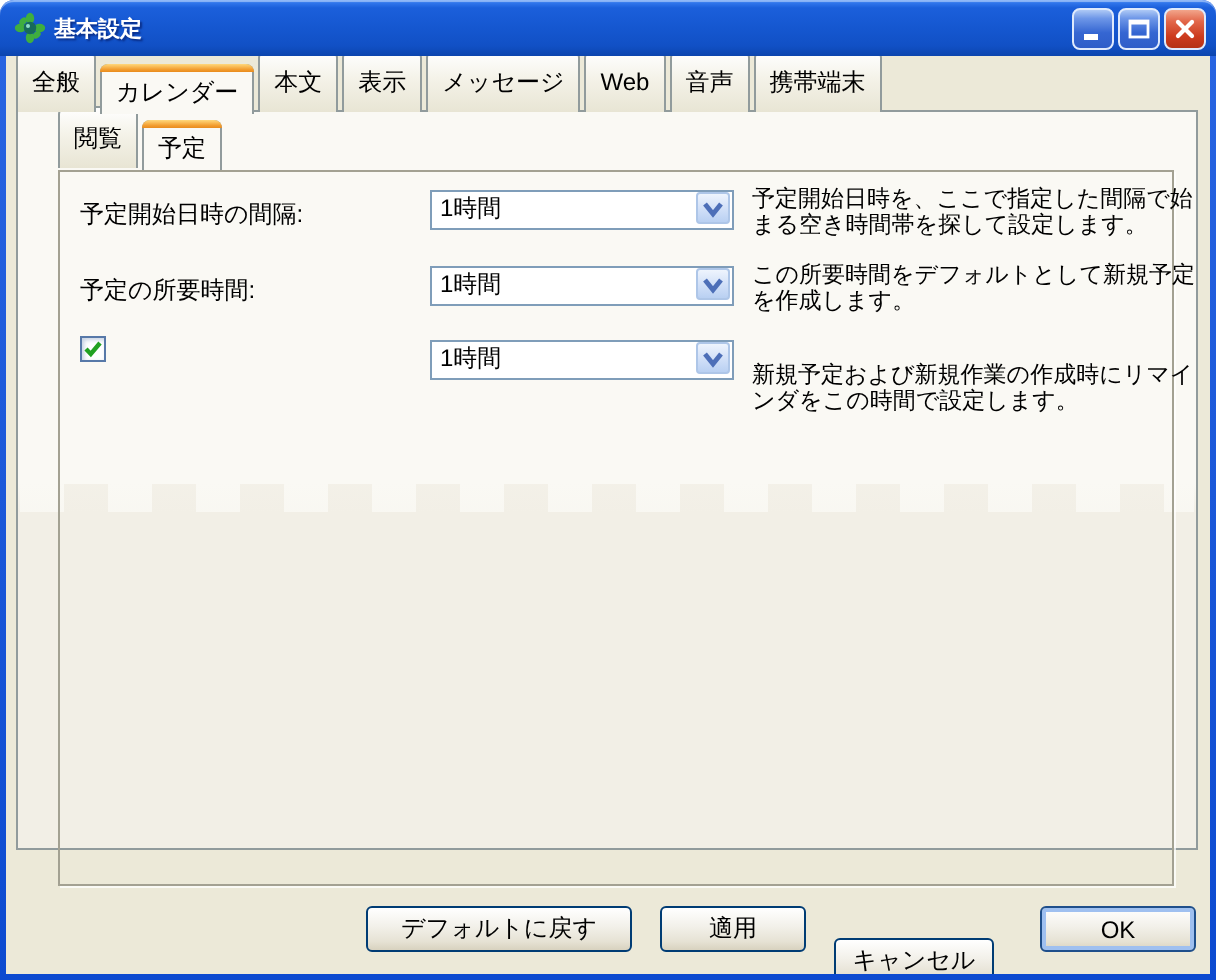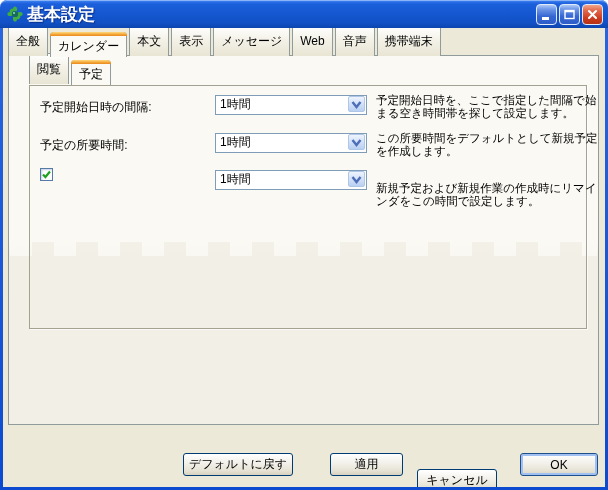--- a/index.html
+++ b/index.html
@@ -20,21 +20,21 @@
   }
   .titlebar {
     position: absolute; left:0; top:0; right:0; height:28px;
     background: linear-gradient(180deg,#5a97f5 0%,#2f74ea 6%,#1b5fdb 14%,#1557d0 50%,#1150c5 82%,#0c45ae 100%);
     border-radius: 7px 7px 0 0;
     display: flex; align-items: center;
     box-shadow: inset 0 1px 0 rgba(255,255,255,.35);
   }
   .app-icon { width:16px; height:16px; margin:0 4px 0 7px; }
   .title-text {
-    color:#fff; font-weight:bold; font-size:17px;
+    color:#fff; font-weight:bold; font-size:11px;
     text-shadow: 1px 1px 1px #0a2d86;
     flex:1;
   }
   .win-btns { display:flex; gap:2px; margin-right:5px; }
   .win-btn {
     width:21px; height:21px; border-radius:4px;
     border:1px solid #dfeafc;
     display:flex; align-items:center; justify-content:center;
   }
   .win-btn.blue { background: linear-gradient(180deg,#aec9f5 0%,#6e97e8 22%,#3566d2 60%,#2e5dc8 100%); }
@@ -70,21 +70,21 @@
     background: linear-gradient(180deg,#FAF9F4 0px,#FAF9F4 186px,#F2EFE6 200px,#F2EFE6 100%);
     z-index:1;
   }
   .ghost-band {
     position:absolute; left:1px; right:1px; top:186px; height:14px;
     background: repeating-linear-gradient(90deg,#FAF9F4 0 22px,#F2EFE6 22px 44px);
     opacity:.85;
   }
   .tabstrip.sub { left:20px; top:2px; height:26px; }
   .frame {
-    position:absolute; left:20px; top:29px; width:558px; height:244px;
+    position:absolute; left:20px; top:29px; width:558px; height:358px;
     border:1px solid #a3a192;
     box-shadow: 1px 1px 0 rgba(255,255,255,.75);
     z-index:2;
   }
   
   .flabel { position:absolute; left:10px; white-space:nowrap; }
   .combo {
     position:absolute; left:185px; width:152px; height:20px;
     background:#fff; border:1px solid #7F9DB9;
     display:flex; align-items:flex-start; cursor:default;
@@ -112,21 +112,21 @@
   }
   
   .btn {
     position:absolute; top:425px; height:23px;
     border:1px solid #003C74; border-radius:3px;
     background: linear-gradient(180deg,#ffffff 0%,#f2f0e9 45%,#e6e2d4 80%,#d8d2bf 100%);
     font-family: inherit; font-size:12px; color:#000;
     display:flex; align-items:center; justify-content:center;
     cursor:default;
   }
-  .btn-restore { left:180px; width:110px; }
+  .btn-restore { left:180px; width:133px; }
   .btn-apply   { left:327px; width:73px; }
   .btn-cancel  { left:414px; width:80px;margin-top:16px; }
   .btn-ok      { left:517px; width:78px;
     border-color:#1f4f8b;
     box-shadow: inset 0 0 0 2px #9fc0f0;
   }
 </style>
 </head>
 <body>
 

